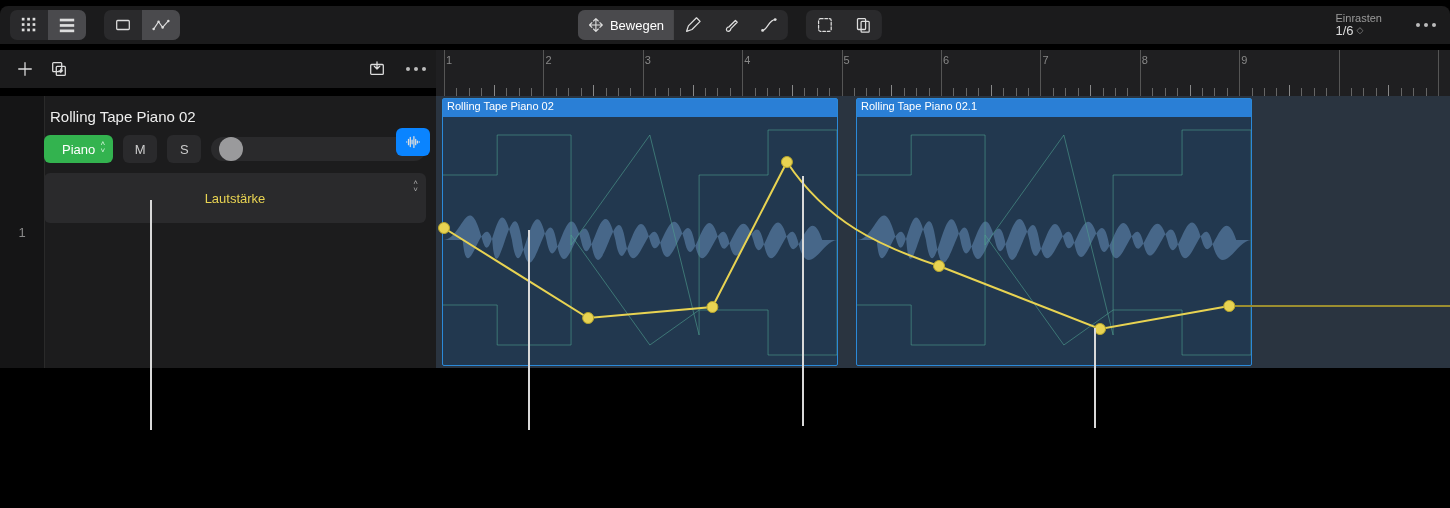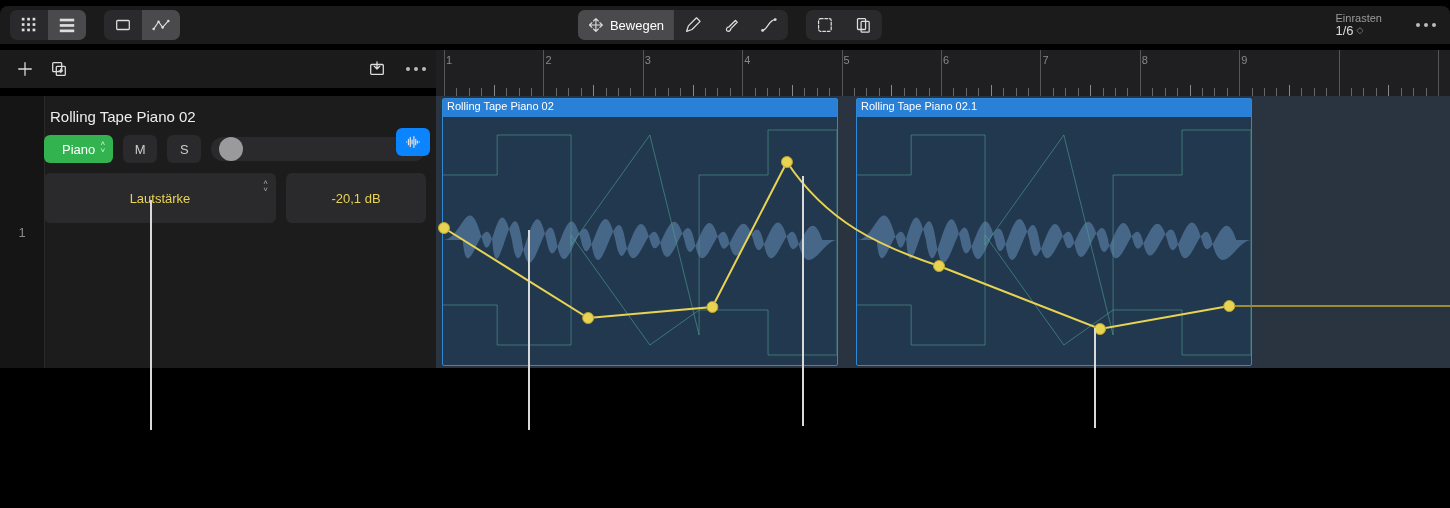--- a/index.html
+++ b/index.html
@@ -540,23 +540,20 @@
         </div>
         <div class="slider">
           <div class="knob"></div>
         </div>
       </div>
       <div class="param-row">
         <div class="param-btn wide">
           <span>Lautstärke</span>
           <span class="chev">˄<br>˅</span>
         </div>
-        <div class="param-btn param-val">
-          <span>-20,1 dB</span>
-        </div>
       </div>
     </div>
     <div class="wave-btn">
       <svg viewBox="0 0 20 20" style="width:18px;height:18px;">
         <path class="ic" stroke="#fff" d="M3 10v0M5 7v6M7 5v10M9 8v4M11 4v12M13 7v6M15 9v2M17 10v0"></path>
       </svg>
     </div>
   </div>
 
   <div class="timeline" id="timeline">

